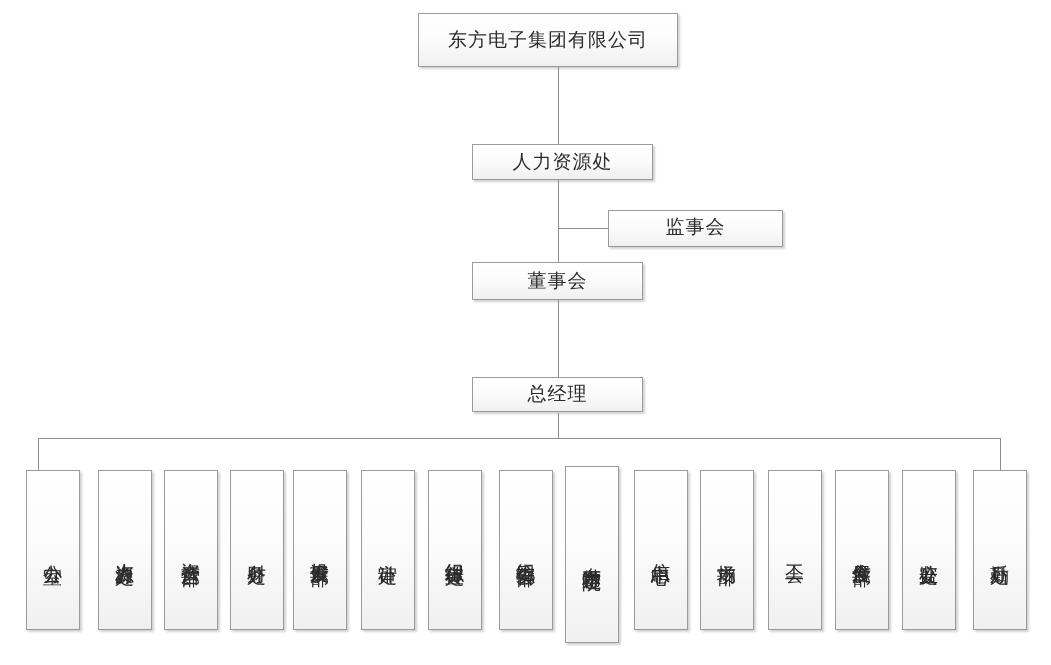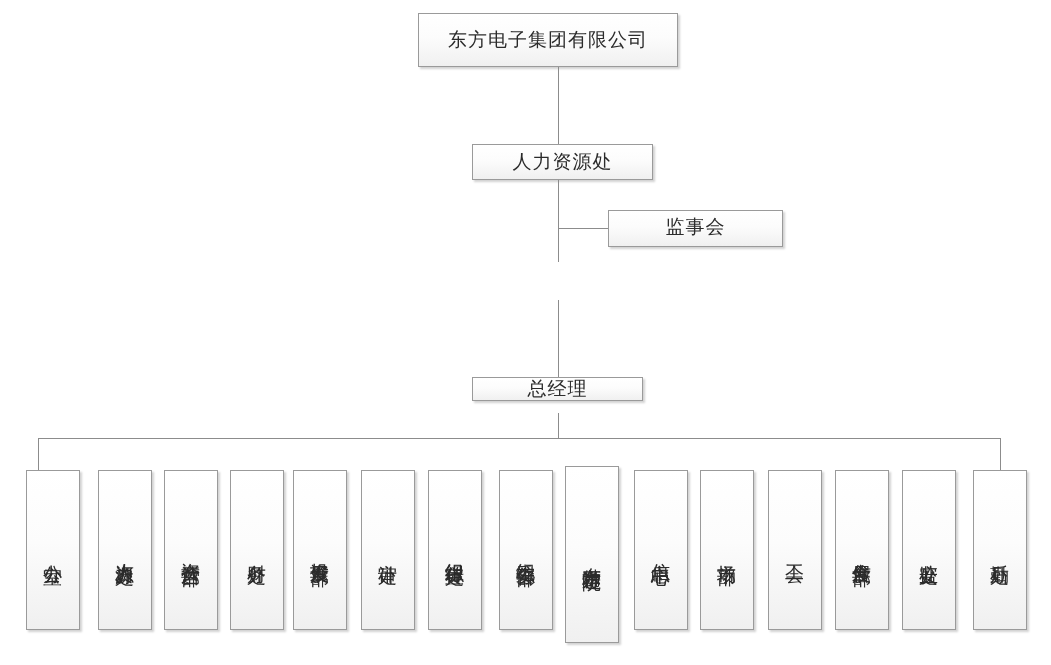--- a/index.html
+++ b/index.html
@@ -74,24 +74,27 @@
   </div>
 
   <div class="line v" style="left:558px; top:180px; height:82px;"></div>
 
   <div class="line h" style="left:558px; top:228px; width:51px;"></div>
 
   <div class="node horiz" id="node-supervisors" style="left:608px; top:210px; width:175px; height:37px;font-family:Liberation Mono, monospace;">
     <span>监事会</span>
   </div>
 
+  <div class="node horiz" id="node-directors" style="left:472px; top:262px; width:171px; height:38px;">
+    <span>董事会</span>
+  </div>
 
   <div class="line v" style="left:558px; top:300px; height:77px;"></div>
 
-  <div class="node horiz" id="node-manager" style="left:472px; top:377px; width:171px; height:24px;">
+  <div class="node horiz" id="node-manager" style="left:472px; top:377px; width:171px; height:35px;">
     <span>总经理</span>
   </div>
 
   <div class="line v" style="left:558px; top:413px; height:25px;"></div>
 
   <div class="line h" style="left:38px; top:438px; width:963px;"></div>
 
   <div class="line v" style="left:38px; top:438px; height:32px;"></div>
 
   <div class="line v" style="left:1000px; top:438px; height:32px;"></div>

